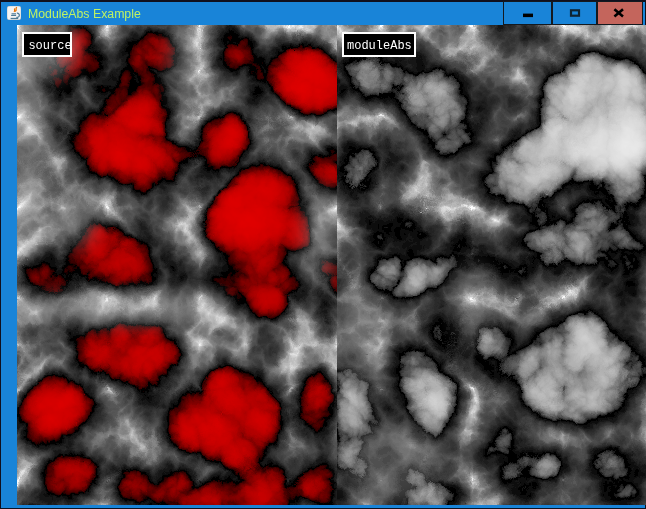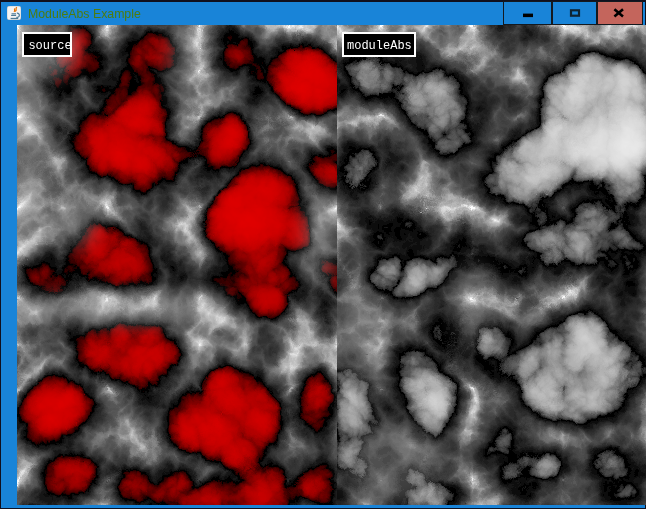--- a/index.html
+++ b/index.html
@@ -1,19 +1,19 @@
 <!DOCTYPE html>
 <html><head>
 <meta charset="utf-8">
 <style>
   html,body{margin:0;padding:0;}
   body{width:646px;height:509px;overflow:hidden;background:#10101e;font-family:"Liberation Sans",sans-serif;}
   #win{position:absolute;left:0;top:0;width:646px;height:509px;background:#10101e;}
   #blue{position:absolute;left:1px;top:2px;width:644px;height:506px;background:#1984d8;}
-  #title{position:absolute;left:28px;top:7px;color:#4d7c0f;font-size:12.3px;}
+  #title{position:absolute;left:28px;top:7px;color:#bef264;font-size:12.3px;}
   #content{position:absolute;left:17px;top:25px;width:640px;height:480px;background:#ffffff;}
   .btn{position:absolute;top:1px;height:24px;box-sizing:border-box;border:1px solid #14191f;}
   #bmin{left:503px;width:49px;background:#1984d8;}
   #bmax{left:552px;width:45px;background:#1984d8;}
   #bclose{left:597px;width:46px;background:#c4655c;}
 </style>
 </head>
 <body>
 <div id="win">
   <div id="blue"></div>

